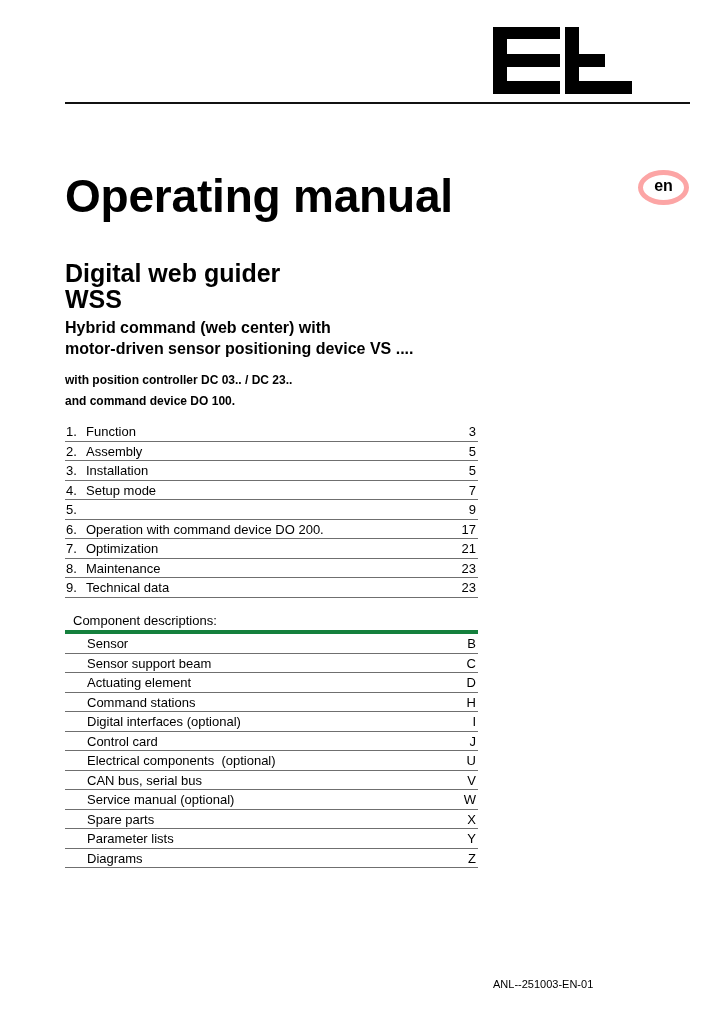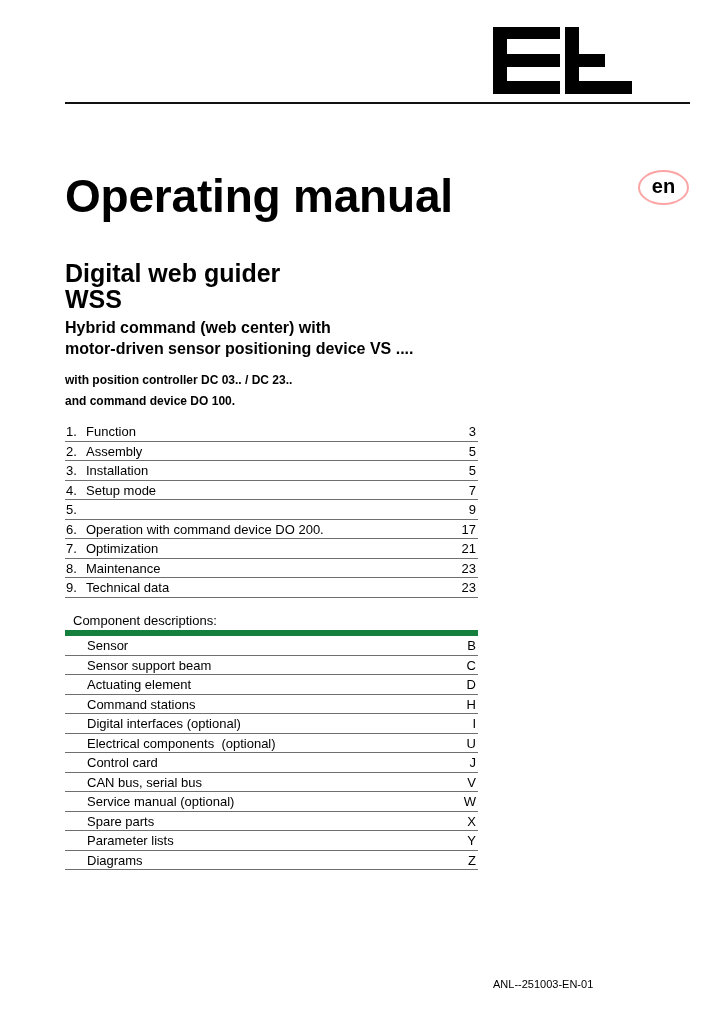--- a/index.html
+++ b/index.html
@@ -7,39 +7,39 @@
     width: 725px; height: 1024px; position: relative; overflow: hidden;
     font-family: "Liberation Sans", sans-serif; color: #000;
   }
   .logo { position: absolute; left: 493px; top: 27px; width: 140px; height: 67px; }
   .logo div { position: absolute; background: #000; }
   .top-rule { position: absolute; left: 65px; top: 102px; width: 625px; height: 2px; background: #111; }
 
   .title { position: absolute; left: 65px; top: 170px; font-size: 46px; font-weight: bold; line-height: 52px; letter-spacing: -0.2px; white-space: nowrap; }
   .lang-badge {
     position: absolute; left: 638px; top: 170px; width: 51px; height: 35px;
-    border: 2px solid #fca5a5; border-radius: 50%;
+    border: 5px solid #fca5a5; border-radius: 50%;
     display: flex; align-items: center; justify-content: center;
-    font-size: 20px; font-weight: bold; box-sizing: border-box; padding-bottom: 3px;
+    font-size: 16px; font-weight: bold; box-sizing: border-box; padding-bottom: 3px;
   }
   .subtitle { position: absolute; left: 65px; top: 260px; font-size: 25px; font-weight: bold; line-height: 26px; white-space: nowrap; }
   .desc1 { position: absolute; left: 65px; top: 317px; font-size: 16px; font-weight: bold; line-height: 21px; white-space: nowrap; }
   .desc2 { position: absolute; left: 65px; top: 370px; font-size: 12px; font-weight: bold; line-height: 21px; white-space: nowrap; }
 
   .toc { position: absolute; left: 65px; top: 422px; width: 413px; }
   .toc-row, .comp-row {
     position: relative; height: 18.5px; border-bottom: 1px solid #6f6f6f;
     font-size: 13px; line-height: 19px; white-space: nowrap;
   }
   .toc-num { position: absolute; left: 1px; top: 0; }
   .toc-label { position: absolute; left: 21px; top: 0; }
   .toc-page { position: absolute; right: 2px; top: 0; }
 
   .comp-heading { position: absolute; left: 73px; top: 611px; font-size: 13px; line-height: 19px; white-space: nowrap; }
-  .comp { position: absolute; left: 65px; top: 630px; width: 413px; border-top: 6px solid #15803d; }
+  .comp { position: absolute; left: 65px; top: 630px; width: 413px; border-top: 4px solid #15803d; }
   .comp-label { position: absolute; left: 22px; top: 0; }
   .comp-letter { position: absolute; right: 2px; top: 0; }
 
   .footer { position: absolute; left: 493px; top: 977px; font-size: 11px; line-height: 14px; white-space: nowrap; }
 </style>
 </head>
 <body>
 
 <div class="logo">
 
@@ -135,26 +135,26 @@
   </div>
   <div class="comp-row">
     <span class="comp-label">Command stations</span>
     <span class="comp-letter">H</span>
   </div>
   <div class="comp-row">
     <span class="comp-label">Digital interfaces (optional)</span>
     <span class="comp-letter">I</span>
   </div>
   <div class="comp-row">
+    <span class="comp-label">Control card</span>
+    <span class="comp-letter">J</span>
+  </div>
+  <div class="comp-row">
     <span class="comp-label" style="white-space:pre;">Electrical components  (optional)</span>
     <span class="comp-letter">U</span>
-  </div>
-  <div class="comp-row">
-    <span class="comp-label">Control card</span>
-    <span class="comp-letter">J</span>
   </div>
   <div class="comp-row">
     <span class="comp-label">CAN bus, serial bus</span>
     <span class="comp-letter">V</span>
   </div>
   <div class="comp-row">
     <span class="comp-label">Service manual (optional)</span>
     <span class="comp-letter">W</span>
   </div>
   <div class="comp-row">

